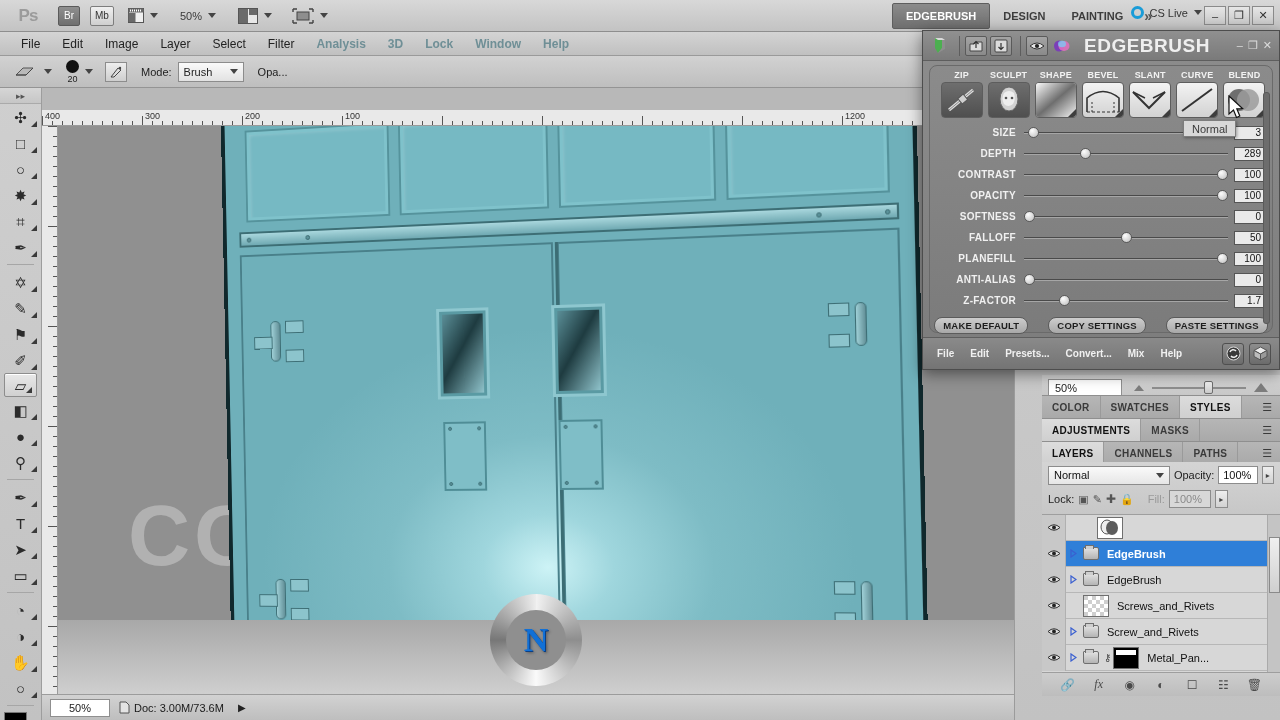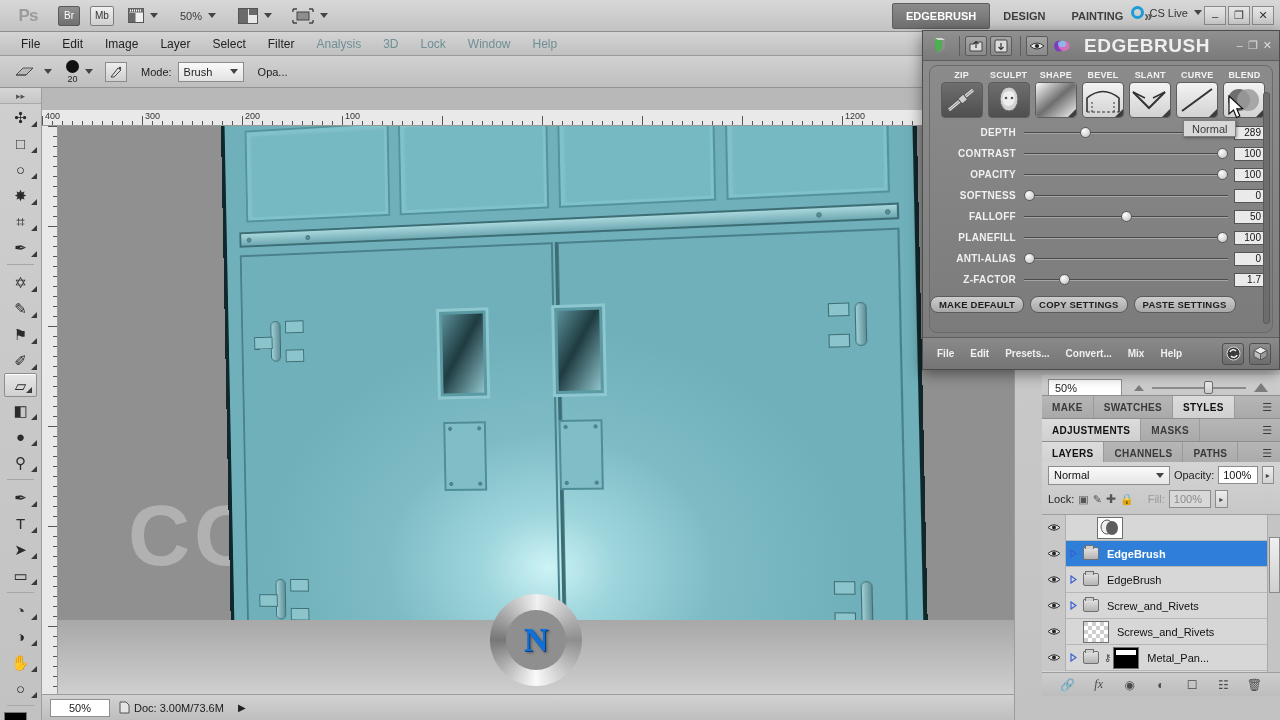--- a/index.html
+++ b/index.html
@@ -50,21 +50,21 @@
     display:flex;align-items:center;justify-content:center;font:11px "Liberation Sans",sans-serif;color:#333;}
 
   
   .menubar {
     position:absolute; left:0; top:32px; width:1280px; height:24px;
     background: linear-gradient(#d4d4d4,#c0c0c0);
     border-bottom:1px solid #9a9a9a;
     display:flex; align-items:center; padding-left:10px;
   }
   .menuitem { padding:0 11px; font:12px "Liberation Sans",sans-serif; color:#222; line-height:24px;}
-  .menuitem.dim { color:#6f8f96; }
+  .menuitem.dim { color:#6f8f96;font-weight:bold; }
 
   
   .optbar {
     position:absolute;left:0;top:56px;width:1172px;height:32px;
     background: linear-gradient(#d2d2d2,#bebebe);
     border-bottom:1px solid #949494;
     display:flex;align-items:center;padding-left:12px;
   }
   .tool-preview{width:26px;height:20px;display:flex;align-items:center;justify-content:center;}
   .brushsize{display:flex;flex-direction:column;align-items:center;margin-left:14px;}
@@ -247,21 +247,21 @@
   .ebrow{display:flex;align-items:center;height:21px;}
   .ebrow .rl{width:86px;text-align:right;font: bold 10px "Liberation Sans",sans-serif;
     color:#f0f0f0;letter-spacing:.3px;padding-right:8px;}
   .ebrow .track{flex:1;height:13px;position:relative;display:flex;align-items:center;}
   .ebrow .line{position:absolute;left:0;right:0;height:2px;background:#4a4a4a;border-bottom:1px solid #a6a6a6;}
   .ebrow .knob{position:absolute;width:11px;height:11px;border-radius:50%;
     background:radial-gradient(circle at 35% 30%,#fdfdfd,#bcbcbc);border:1px solid #5a5a5a;}
   .ebrow .num{width:30px;height:14px;margin-left:6px;background:#eaeaea;border:1px solid #555;
     font:10px "Liberation Sans",sans-serif;color:#111;display:flex;align-items:center;
     justify-content:flex-end;padding-right:2px;}
-  .eb-btns{display:flex;gap:6px;margin-top:6px;}
+  .eb-btns{display:flex;gap:20px;justify-content:center;margin-top:6px;}
   .ebbtn{height:17px;padding:0 8px;border:1px solid #5b5b5b;border-radius:8px;
     background:linear-gradient(#cdcdcd,#a8a8a8);
     font: bold 9.5px "Liberation Sans",sans-serif;color:#1e1e1e;
     display:flex;align-items:center;letter-spacing:.2px;}
   .eb-foot{position:absolute;left:0;bottom:0;width:356px;height:32px;
     background:linear-gradient(#8a8a8a,#747474);border-top:1px solid #5e5e5e;
     display:flex;align-items:center;padding-left:14px;gap:16px;}
   .ebm{font: bold 10px "Liberation Sans",sans-serif;color:#f0f0f0;}
   .eb-fico{width:22px;height:22px;border:1px solid #4f4f4f;border-radius:3px;
     background:linear-gradient(#8d8d8d,#6b6b6b);display:flex;align-items:center;justify-content:center;}
@@ -716,21 +716,21 @@
     <div class="mb-zoom">50%</div>
     <div class="mb-slider">
       <span class="tri-sm" style="margin-left:4px;"></span>
       <div class="mb-track"></div>
       <div class="mb-knob"></div>
       <span class="tri-lg" style="margin-left:auto;margin-right:4px;"></span>
     </div>
   </div>
 
   <div class="tabrow" style="top:395px;">
-    <div class="ptab">MAKE</div>
+    <div class="ptab">COLOR</div>
     <div class="ptab">SWATCHES</div>
     <div class="ptab active">STYLES</div>
     <div class="pmenu">☰</div>
   </div>
   <div class="tabrow" style="top:418px;">
     <div class="ptab active">ADJUSTMENTS</div>
     <div class="ptab">MASKS</div>
     <div class="pmenu">☰</div>
   </div>
   <div class="tabrow" style="top:441px;">
@@ -809,38 +809,38 @@
           <div class="lfolder"></div>
           <span class="lname">EdgeBrush</span>
         </div>
         <div class="lrow">
           <div class="leye">
             <svg width="14" height="9" viewBox="0 0 14 9">
               <path d="M1 4.5 Q7 -1 13 4.5 Q7 10 1 4.5z" fill="#e0e0e0" stroke="#333"></path>
               <circle cx="7" cy="4.5" r="1.9" fill="#222"></circle>
             </svg>
           </div>
-          <div class="ldisc">
-            <svg width="7" height="9" viewBox="0 0 7 9">
-              <path d="M1 1 L6 4.5 L1 8z" fill="none" stroke="#3a5fd0" stroke-width="1.2"></path>
-            </svg>
-          </div>
-          <div class="lfolder"></div>
-          <span class="lname">Screw_and_Rivets</span>
+          <div class="ldisc"></div>
+          <div class="lthumb" style="background: repeating-conic-gradient(rgb(255, 255, 255) 0deg, rgb(255, 255, 255) 25%, rgb(207, 207, 207) 0deg, rgb(207, 207, 207) 50%) 0px 0px / 8px 8px; margin-left: 3px;"></div>
+          <span class="lname">Screws_and_Rivets</span>
         </div>
         <div class="lrow">
           <div class="leye">
             <svg width="14" height="9" viewBox="0 0 14 9">
               <path d="M1 4.5 Q7 -1 13 4.5 Q7 10 1 4.5z" fill="#e0e0e0" stroke="#333"></path>
               <circle cx="7" cy="4.5" r="1.9" fill="#222"></circle>
             </svg>
           </div>
-          <div class="ldisc"></div>
-          <div class="lthumb" style="background: repeating-conic-gradient(rgb(255, 255, 255) 0deg, rgb(255, 255, 255) 25%, rgb(207, 207, 207) 0deg, rgb(207, 207, 207) 50%) 0px 0px / 8px 8px; margin-left: 3px;"></div>
-          <span class="lname">Screws_and_Rivets</span>
+          <div class="ldisc">
+            <svg width="7" height="9" viewBox="0 0 7 9">
+              <path d="M1 1 L6 4.5 L1 8z" fill="none" stroke="#3a5fd0" stroke-width="1.2"></path>
+            </svg>
+          </div>
+          <div class="lfolder"></div>
+          <span class="lname">Screw_and_Rivets</span>
         </div>
         <div class="lrow">
           <div class="leye">
             <svg width="14" height="9" viewBox="0 0 14 9">
               <path d="M1 4.5 Q7 -1 13 4.5 Q7 10 1 4.5z" fill="#e0e0e0" stroke="#333"></path>
               <circle cx="7" cy="4.5" r="1.9" fill="#222"></circle>
             </svg>
           </div>
           <div class="ldisc">
             <svg width="7" height="9" viewBox="0 0 7 9">
@@ -989,20 +989,28 @@
               <svg width="40" height="30" viewBox="0 0 40 30">
                 <circle cx="15" cy="15" r="11" fill="#6e6e6e"></circle>
                 <circle cx="24" cy="15" r="11" fill="#9c9c9c" opacity=".85"></circle>
               </svg>
               <span class="corner"></span>
             </div>
           </div>
         </div>
       <div class="eb-rows" id="eb-slider-host">
           <div class="ebrow">
+            <div class="rl">SIZE</div>
+            <div class="track">
+              <div class="line"></div>
+              <div class="knob" style="left: calc(2% - 0.22px);"></div>
+            </div>
+            <div class="num">3</div>
+          </div>
+          <div class="ebrow">
             <div class="rl">DEPTH</div>
             <div class="track">
               <div class="line"></div>
               <div class="knob" style="left: calc(29% - 3.19px);"></div>
             </div>
             <div class="num">289</div>
           </div>
           <div class="ebrow">
             <div class="rl">CONTRAST</div>
             <div class="track">

